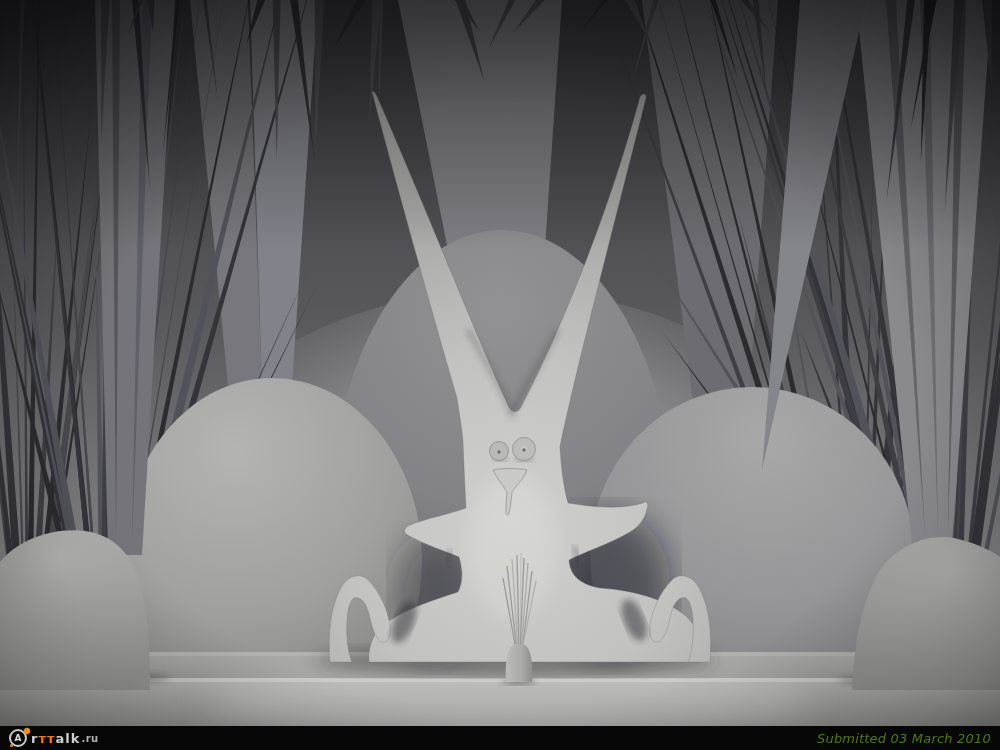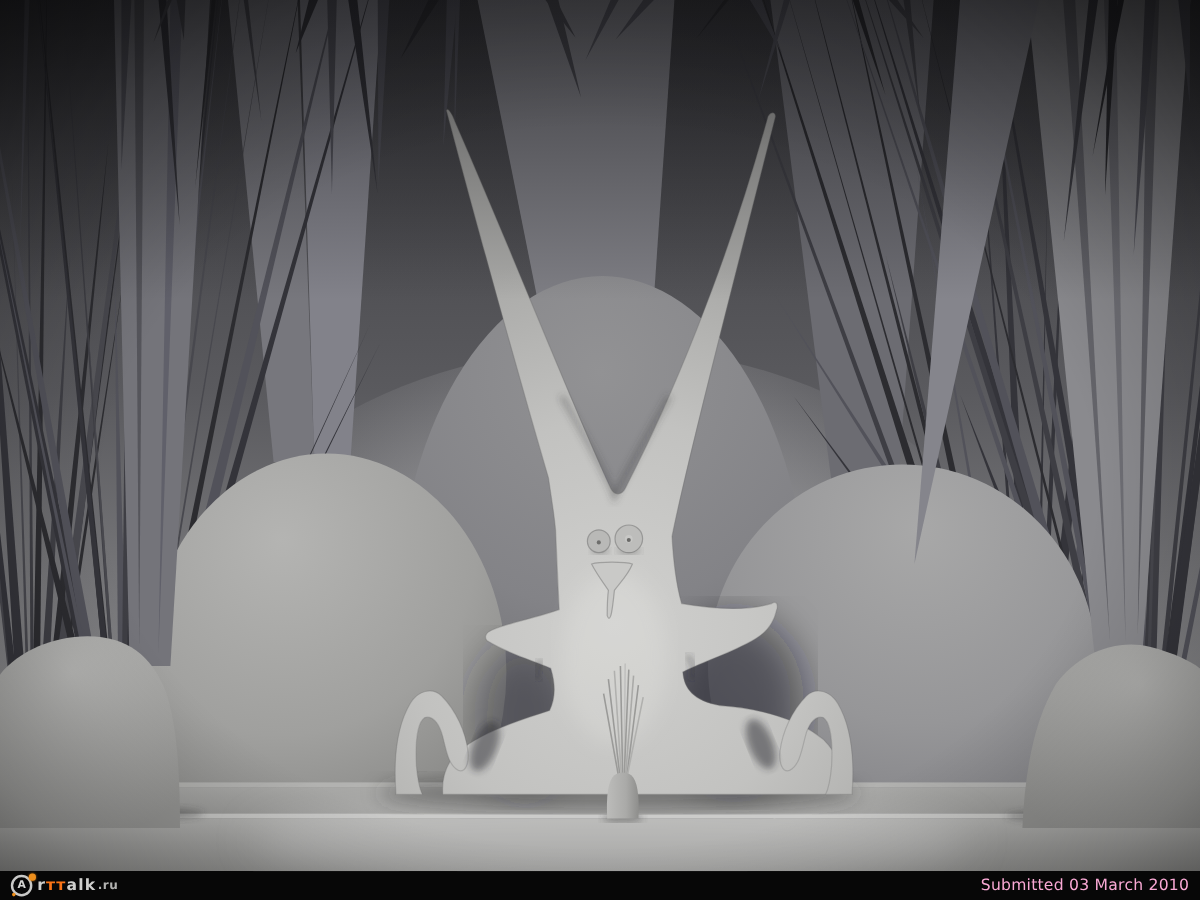--- a/index.html
+++ b/index.html
@@ -27,21 +27,21 @@
   .logo-dot-small{
     position:absolute;left:1px;top:15px;width:3px;height:3px;border-radius:50%;
     background:#ef8f1c;
   }
   .logo-text{
     margin-left:4px;font-size:13px;font-weight:bold;color:#cfcfcd;
     letter-spacing:1px;line-height:1;
   }
   .logo-text .accent{color:#f97316;}
   .logo-tld{margin-left:1px;font-size:10px;font-weight:bold;color:#b2b2b0;letter-spacing:.5px;}
-  .submitted{font-size:13px;color:#f9a8d4;letter-spacing:.2px;}
+  .submitted{font-size:13px;color:#4d7c0f;letter-spacing:.2px;font-style:italic;}
 </style>
 </head>
 <body>
 
 <div class="screenshot">
 
   <div class="scene">
     <svg width="1000" height="726" viewBox="0 0 1000 726" xmlns="http://www.w3.org/2000/svg">
       <defs>
         <linearGradient id="gBg" x1="0" y1="0" x2="0" y2="1">

